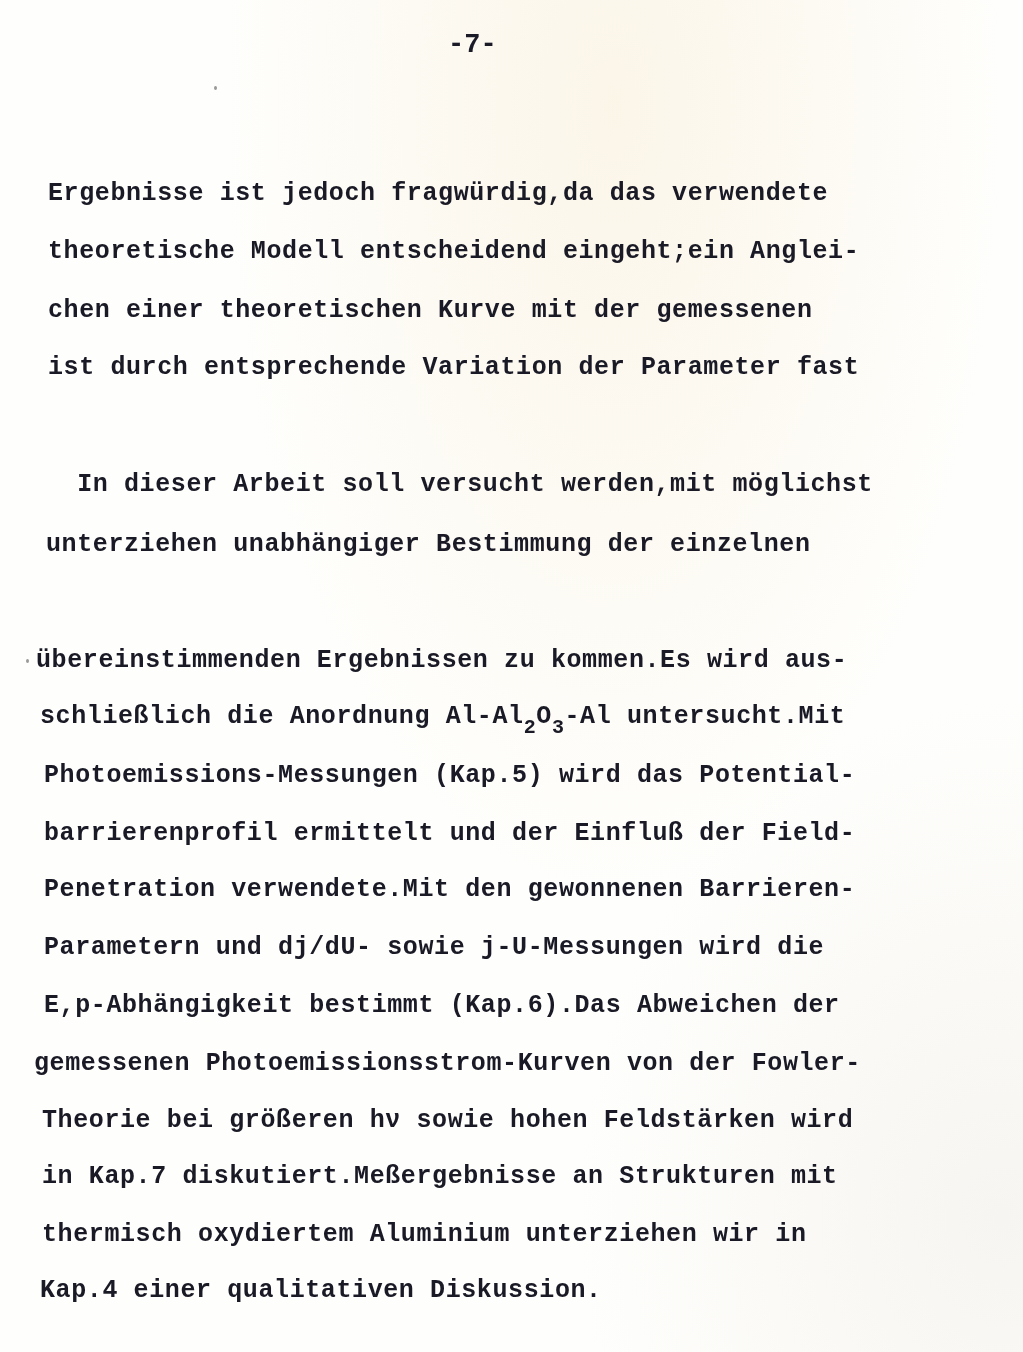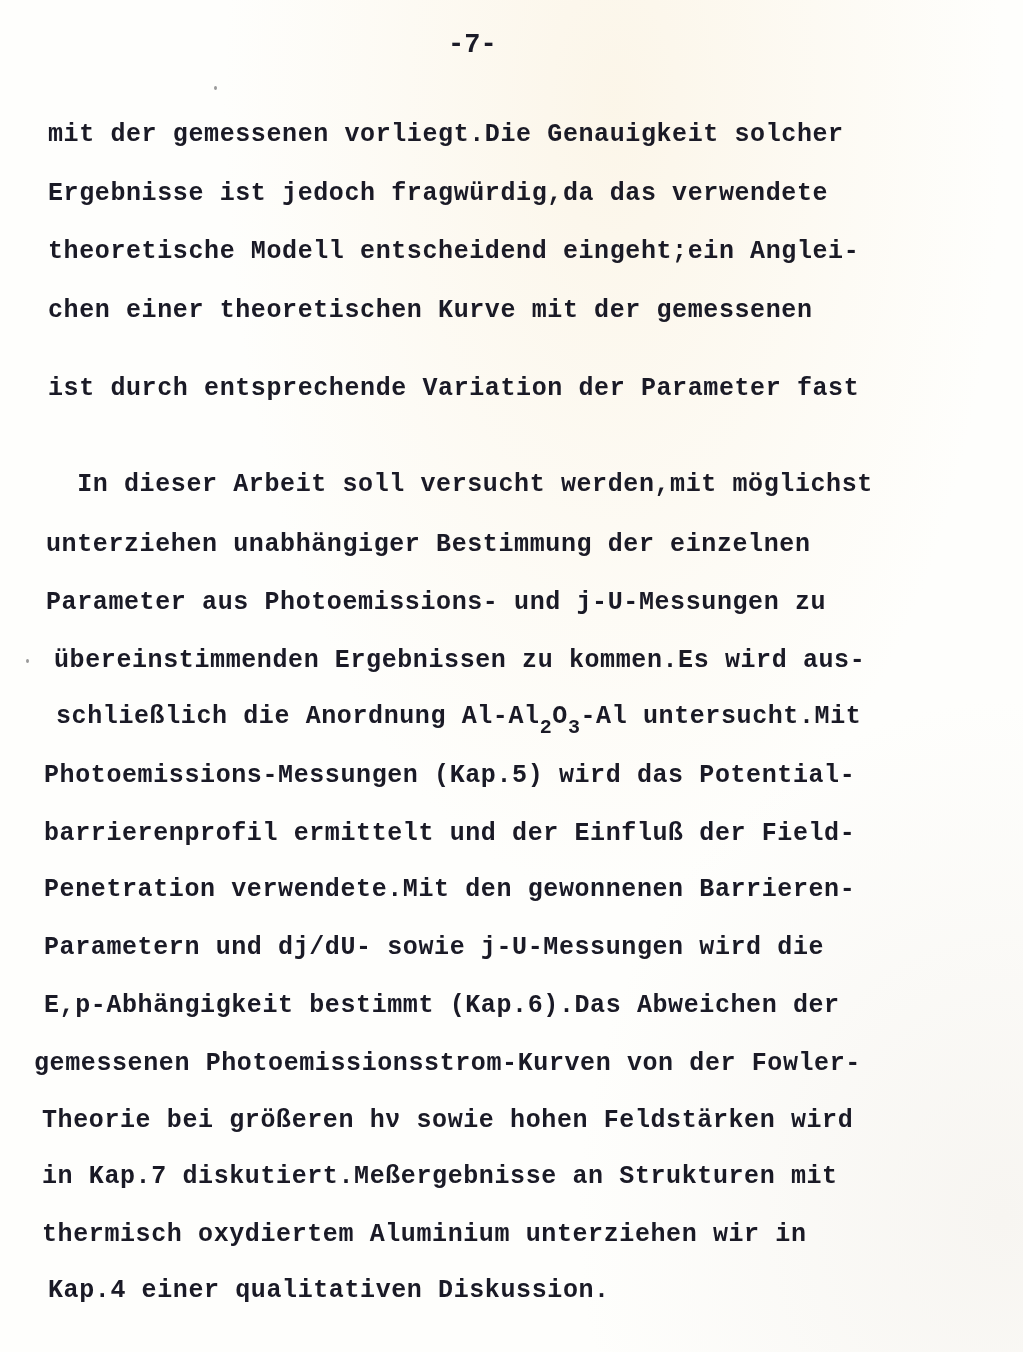--- a/index.html
+++ b/index.html
@@ -56,34 +56,32 @@
   </style>
 </head>
 <body>
 
 <div class="page">
   <div class="speck" style="left:214px; top:86px;"></div>
   <div class="speck" style="left:26px; top:659px;"></div>
 
   <div class="page-number">-7-</div>
 
-  <div class="line" style="left:48px; top:120px;">mit der gemessenen vorliegt.Die Genauigkeit solcher</div>
   <div class="line" style="left:48px; top:237px;">theoretische Modell entscheidend eingeht;ein Anglei-</div>
   <div class="line" style="left:48px; top:179px;">Ergebnisse ist jedoch fragwürdig,da das verwendete</div>
   <div class="line" style="left:48px; top:296px;">chen einer theoretischen Kurve mit der gemessenen</div>
-  <div class="line" style="left:48px; top:374px;text-align:center;">ist durch entsprechende Variation der Parameter fast</div>
+  <div class="line" style="left:48px; top:353px;text-align:center;">ist durch entsprechende Variation der Parameter fast</div>
 
   <div class="line" style="left:46px; top:470px;">  In dieser Arbeit soll versucht werden,mit möglichst</div>
   <div class="line" style="left:46px; top:530px;">unterziehen unabhängiger Bestimmung der einzelnen</div>
-  <div class="line" style="left:46px; top:588px;">Parameter aus Photoemissions- und j-U-Messungen zu</div>
-  <div class="line" style="left:54px; top:646px;">übereinstimmenden Ergebnissen zu kommen.Es wird aus-</div>
-  <div class="line" style="left:56px; top:702px;"><span>schließlich die Anordnung Al-Al</span><span class="sub">2</span><span>O</span><span class="sub">3</span><span>-Al untersucht.Mit</span></div>
+  <div class="line" style="left:36px; top:646px;">übereinstimmenden Ergebnissen zu kommen.Es wird aus-</div>
+  <div class="line" style="left:40px; top:702px;"><span>schließlich die Anordnung Al-Al</span><span class="sub">2</span><span>O</span><span class="sub">3</span><span>-Al untersucht.Mit</span></div>
   <div class="line" style="left:44px; top:761px;">Photoemissions-Messungen (Kap.5) wird das Potential-</div>
   <div class="line" style="left:44px; top:819px;">barrierenprofil ermittelt und der Einfluß der Field-</div>
   <div class="line" style="left:44px; top:875px;">Penetration verwendete.Mit den gewonnenen Barrieren-</div>
   <div class="line" style="left:44px; top:933px;">Parametern und dj/dU- sowie j-U-Messungen wird die</div>
   <div class="line" style="left:44px; top:991px;">E,p-Abhängigkeit bestimmt (Kap.6).Das Abweichen der</div>
   <div class="line" style="left:34px; top:1049px;text-align:right;">gemessenen Photoemissionsstrom-Kurven von der Fowler-</div>
   <div class="line" style="left:42px; top:1106px;">Theorie bei größeren hν sowie hohen Feldstärken wird</div>
   <div class="line" style="left:42px; top:1162px;">in Kap.7 diskutiert.Meßergebnisse an Strukturen mit</div>
   <div class="line" style="left:42px; top:1220px;">thermisch oxydiertem Aluminium unterziehen wir in</div>
-  <div class="line" style="left:40px; top:1276px;margin-left:8px;">Kap.4 einer qualitativen Diskussion.</div>
+  <div class="line" style="left:40px; top:1276px;">Kap.4 einer qualitativen Diskussion.</div>
 </div>
 
 </body></html>

